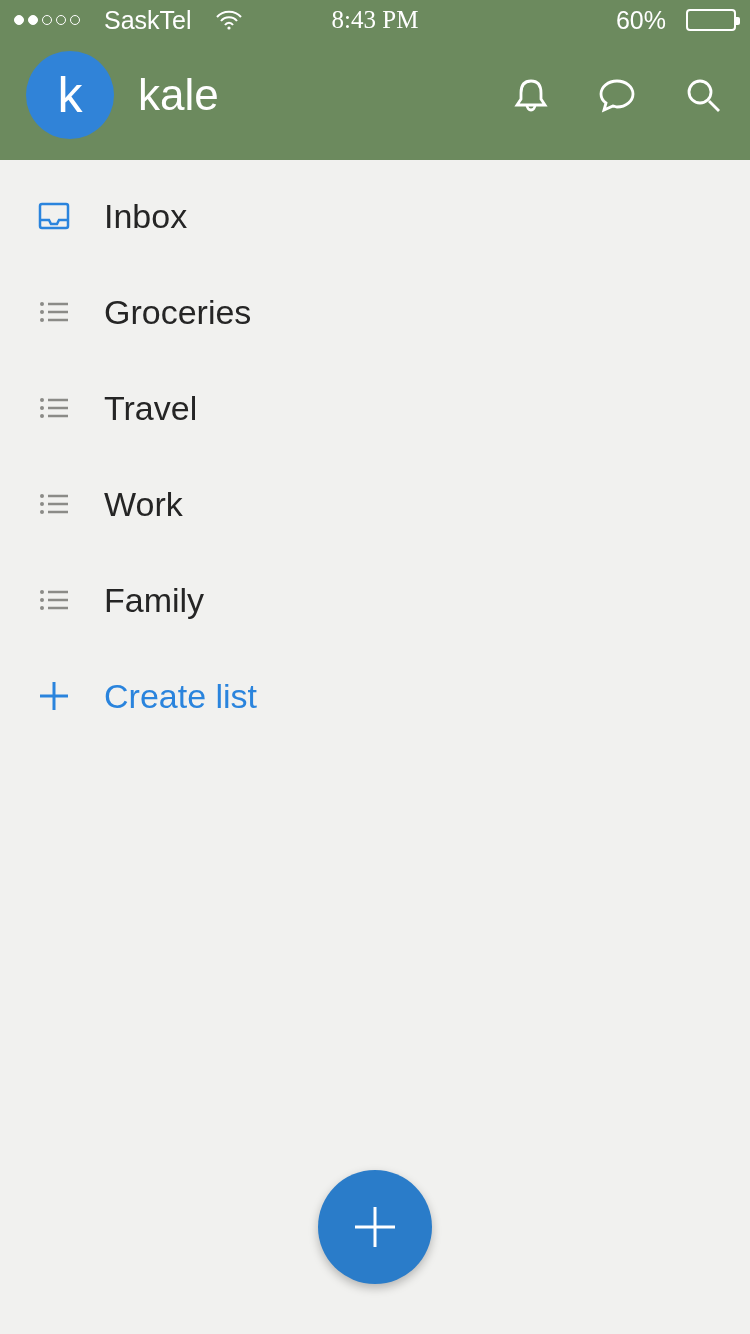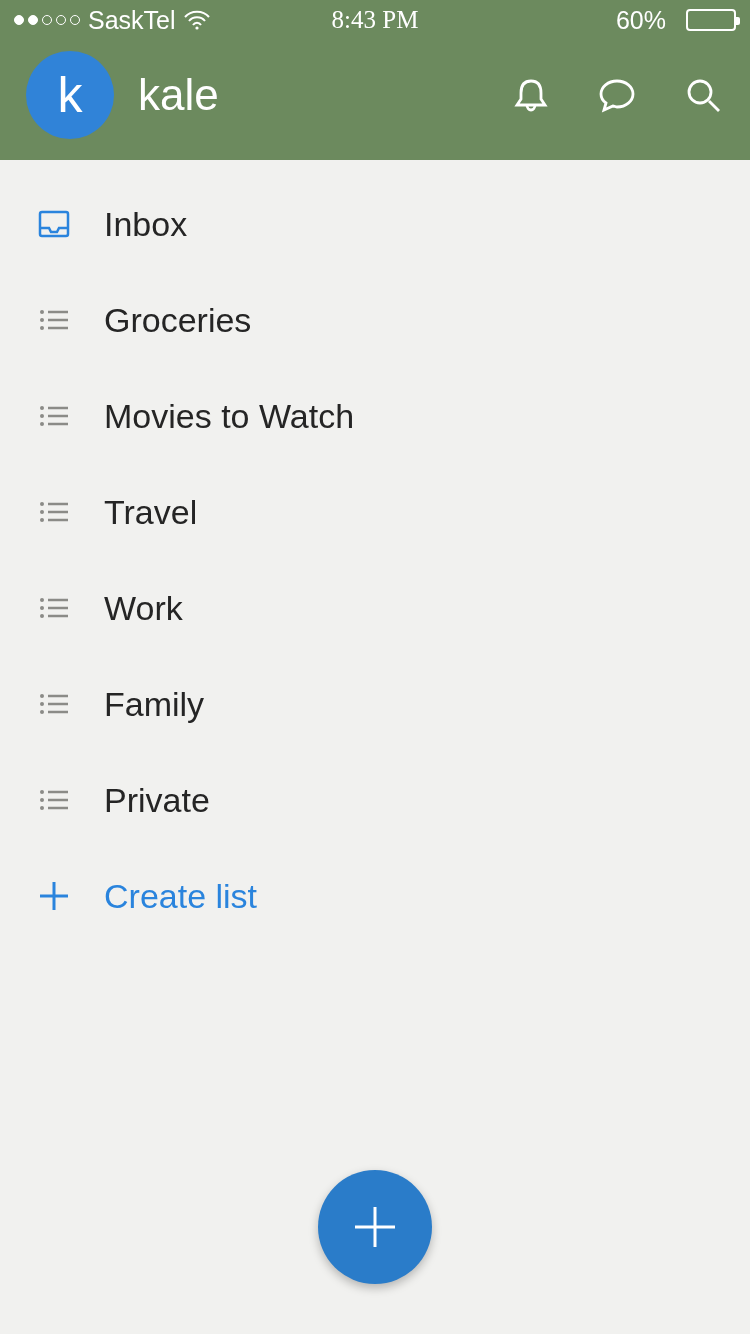--- a/index.html
+++ b/index.html
@@ -14,21 +14,21 @@
     height: 40px;
     background: #6c8a5e;
     color: #fff;
     display: flex;
     align-items: center;
     justify-content: space-between;
     padding: 0 14px;
     font-size: 25px;
     font-weight: 400;
   }
-  .status-left { display: flex; align-items: center; gap: 8px; }
+  .status-left { display: flex; align-items: center; gap: 24px; }
   .dots { display: flex; gap: 4px; align-items: center; }
   .dot { width: 10px; height: 10px; border-radius: 50%; border: 1.5px solid #fff; }
   .dot.filled { background: #fff; }
   .wifi-icon { width: 26px; height: 20px; }
   .status-center { position: absolute; left: 50%; transform: translateX(-50%); font-weight: 500; font-family: Liberation Serif, serif; }
   .status-right { display: flex; align-items: center; gap: 20px; }
   .battery { width: 50px; height: 22px; border: 2px solid #fff; border-radius: 4px; position: relative; }
   .battery::after { content:""; position:absolute; right:-6px; top:6px; width:4px; height:8px; background:#fff; border-radius:0 2px 2px 0; }
   .battery-fill { height: 100%; background:#fff; border-radius: 1px 0 0 1px; }
 
@@ -46,21 +46,21 @@
     color: #fff;
     display: flex; align-items: center; justify-content: center;
     font-size: 50px;
     font-weight: 400;
   }
   .username { color: #fff; font-size: 44px; margin-left: 24px; flex: 1; }
   .header-icons { display: flex; gap: 44px; align-items: center; }
   .header-icons .hicon { width: 42px; height: 42px; display:flex; align-items:center; justify-content:center; }
   .header-icons svg { stroke: #fff; fill: none; stroke-width: 2.8; }
 
-  .lists { padding-top: 16px; }
+  .lists { padding-top: 8px; }
   .list-item {
     height: 96px;
     display: flex;
     align-items: center;
     padding-left: 36px;
     gap: 32px;
     cursor: pointer;
   }
   .list-icon { width: 36px; height: 36px; display:flex; align-items:center; justify-content:center; }
   .list-label { font-size: 34px; color: #252525; }
@@ -166,33 +166,20 @@
       <span class="list-icon">
         <svg viewBox="0 0 36 36" width="36" height="36">
           <circle cx="6" cy="10" r="2" fill="#8b8b87"></circle>
           <circle cx="6" cy="18" r="2" fill="#8b8b87"></circle>
           <circle cx="6" cy="26" r="2" fill="#8b8b87"></circle>
           <line x1="12" y1="10" x2="32" y2="10" stroke="#8b8b87" stroke-width="2.5"></line>
           <line x1="12" y1="18" x2="32" y2="18" stroke="#8b8b87" stroke-width="2.5"></line>
           <line x1="12" y1="26" x2="32" y2="26" stroke="#8b8b87" stroke-width="2.5"></line>
         </svg>
       </span>
-      <span class="list-label">Movies to Watch</span>
-    </div>
-    <div class="list-item">
-      <span class="list-icon">
-        <svg viewBox="0 0 36 36" width="36" height="36">
-          <circle cx="6" cy="10" r="2" fill="#8b8b87"></circle>
-          <circle cx="6" cy="18" r="2" fill="#8b8b87"></circle>
-          <circle cx="6" cy="26" r="2" fill="#8b8b87"></circle>
-          <line x1="12" y1="10" x2="32" y2="10" stroke="#8b8b87" stroke-width="2.5"></line>
-          <line x1="12" y1="18" x2="32" y2="18" stroke="#8b8b87" stroke-width="2.5"></line>
-          <line x1="12" y1="26" x2="32" y2="26" stroke="#8b8b87" stroke-width="2.5"></line>
-        </svg>
-      </span>
       <span class="list-label">Travel</span>
     </div>
     <div class="list-item">
       <span class="list-icon">
         <svg viewBox="0 0 36 36" width="36" height="36">
           <circle cx="6" cy="10" r="2" fill="#8b8b87"></circle>
           <circle cx="6" cy="18" r="2" fill="#8b8b87"></circle>
           <circle cx="6" cy="26" r="2" fill="#8b8b87"></circle>
           <line x1="12" y1="10" x2="32" y2="10" stroke="#8b8b87" stroke-width="2.5"></line>
           <line x1="12" y1="18" x2="32" y2="18" stroke="#8b8b87" stroke-width="2.5"></line>
@@ -206,33 +193,20 @@
         <svg viewBox="0 0 36 36" width="36" height="36">
           <circle cx="6" cy="10" r="2" fill="#8b8b87"></circle>
           <circle cx="6" cy="18" r="2" fill="#8b8b87"></circle>
           <circle cx="6" cy="26" r="2" fill="#8b8b87"></circle>
           <line x1="12" y1="10" x2="32" y2="10" stroke="#8b8b87" stroke-width="2.5"></line>
           <line x1="12" y1="18" x2="32" y2="18" stroke="#8b8b87" stroke-width="2.5"></line>
           <line x1="12" y1="26" x2="32" y2="26" stroke="#8b8b87" stroke-width="2.5"></line>
         </svg>
       </span>
       <span class="list-label">Family</span>
-    </div>
-    <div class="list-item">
-      <span class="list-icon">
-        <svg viewBox="0 0 36 36" width="36" height="36">
-          <circle cx="6" cy="10" r="2" fill="#8b8b87"></circle>
-          <circle cx="6" cy="18" r="2" fill="#8b8b87"></circle>
-          <circle cx="6" cy="26" r="2" fill="#8b8b87"></circle>
-          <line x1="12" y1="10" x2="32" y2="10" stroke="#8b8b87" stroke-width="2.5"></line>
-          <line x1="12" y1="18" x2="32" y2="18" stroke="#8b8b87" stroke-width="2.5"></line>
-          <line x1="12" y1="26" x2="32" y2="26" stroke="#8b8b87" stroke-width="2.5"></line>
-        </svg>
-      </span>
-      <span class="list-label">Private</span>
     </div>
     <div class="list-item">
       <span class="list-icon">
         <svg viewBox="0 0 36 36" width="36" height="36">
           <line x1="18" y1="4" x2="18" y2="32" stroke="#2a84dd" stroke-width="3"></line>
           <line x1="4" y1="18" x2="32" y2="18" stroke="#2a84dd" stroke-width="3"></line>
         </svg>
       </span>
       <span class="list-label accent">Create list</span>
     </div>

